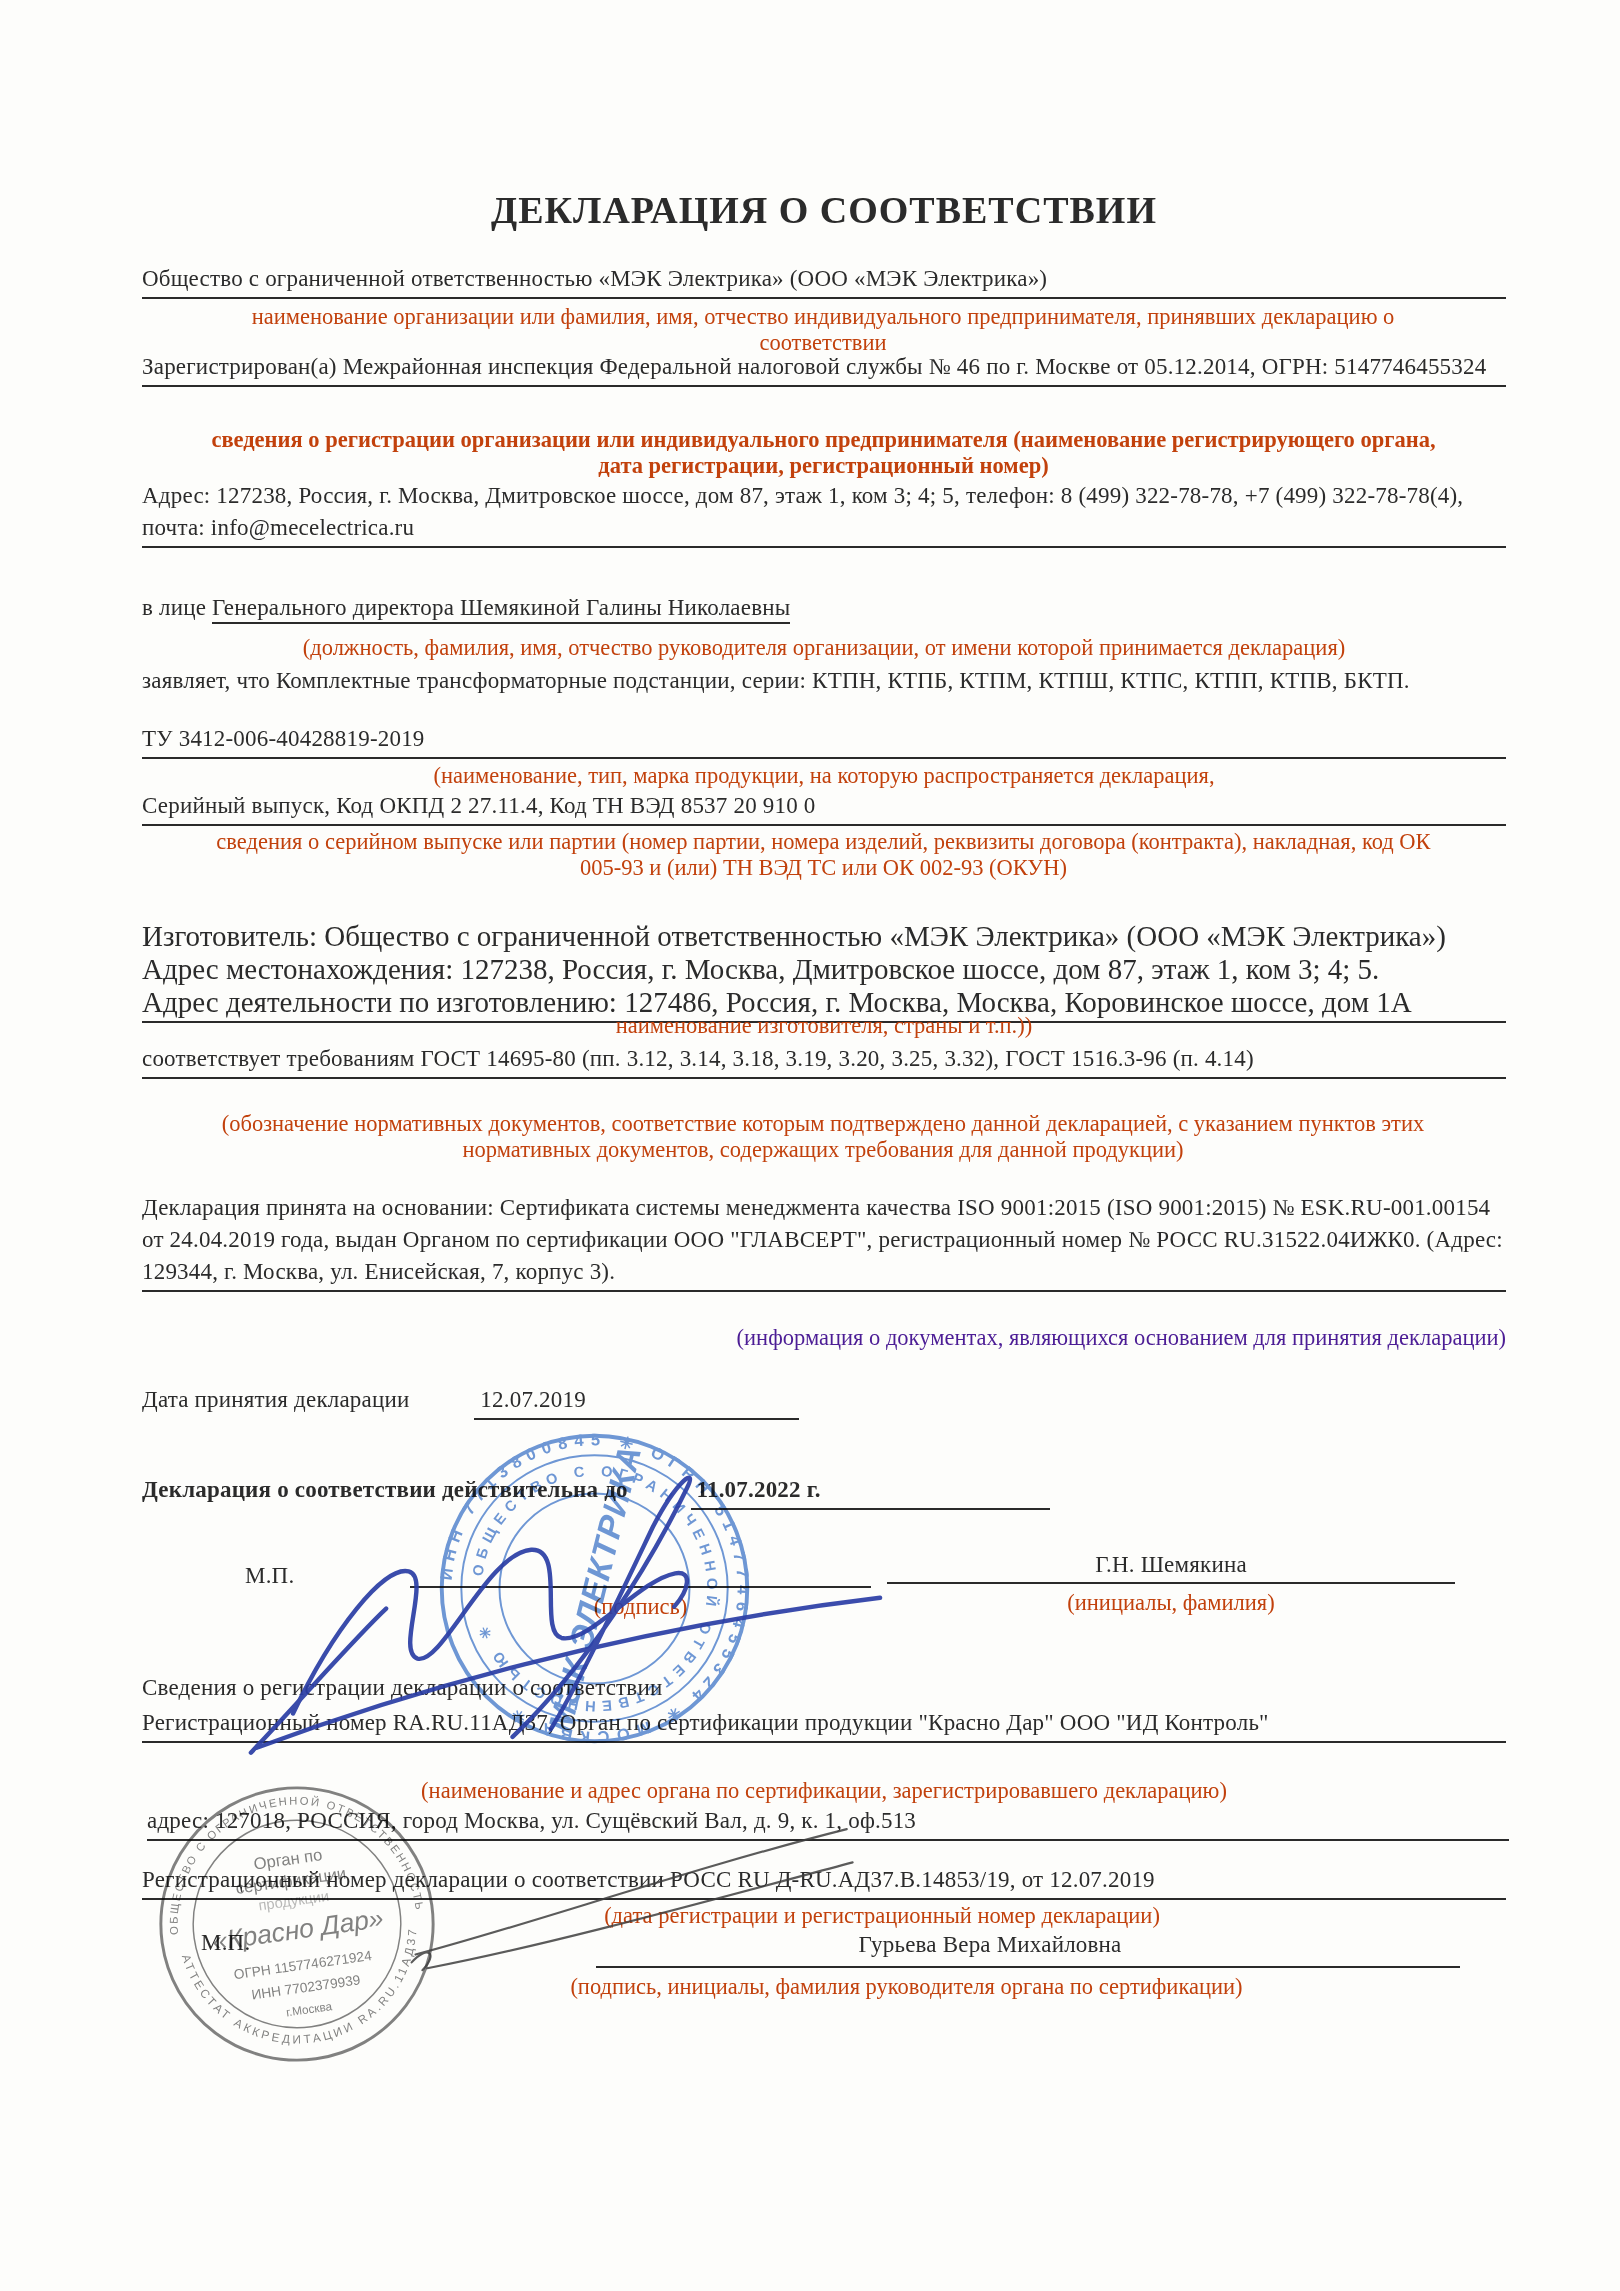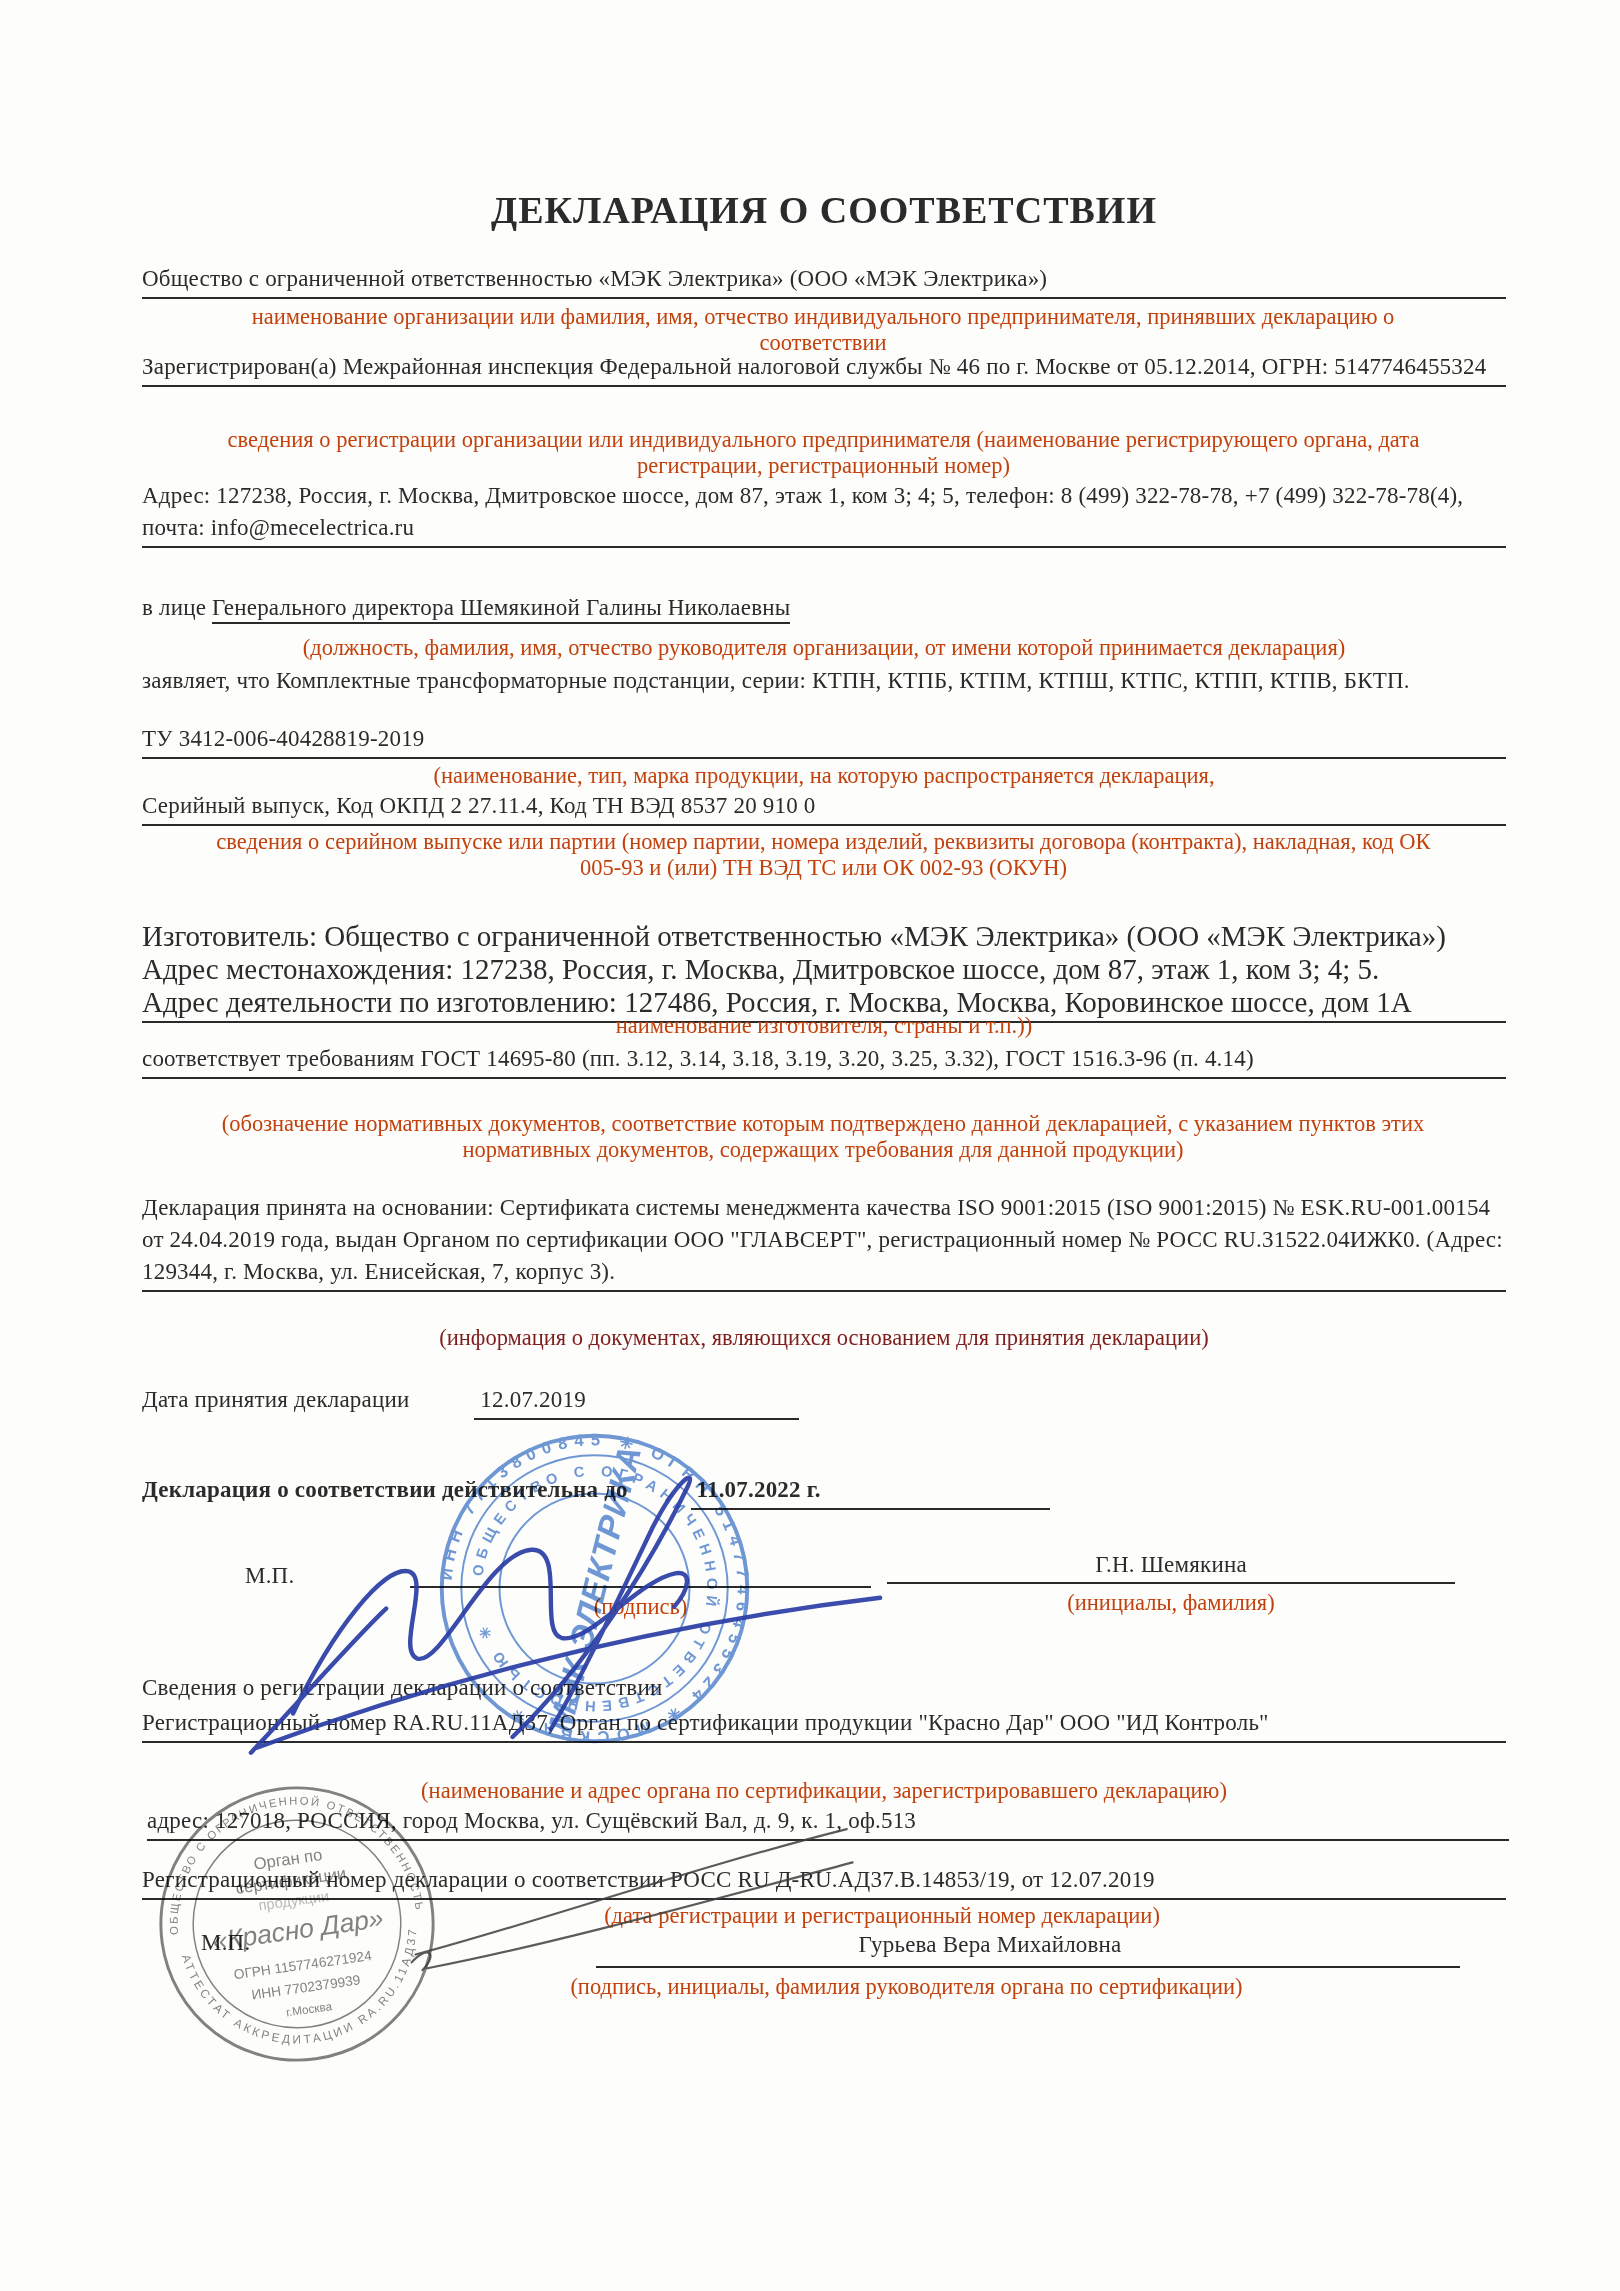--- a/index.html
+++ b/index.html
@@ -7,41 +7,41 @@
     position:relative; width:1620px; height:2292px;
     background:#fdfdfb;
     font-family:"Liberation Serif", serif;
     color:#2b2b2b; overflow:hidden;
     margin:0 auto;
   }
   .abs { position:absolute; }
   .t  { font-size:23px; line-height:32px; letter-spacing:0.2px; }
   .t3 { font-size:29px; line-height:33px; }
   .note { font-size:22.5px; line-height:25.5px; color:#c2410c; text-align:center; }
-  .noteL { font-size:22.5px; line-height:25.5px; color:#7f1d1d; text-align:center; }
+  .noteL { font-size:22.5px; line-height:25.5px; color:#4c1d95; text-align:right; }
   .title { font-size:38px; font-weight:bold; letter-spacing:1px; text-align:center; }
   .nowrap { white-space:nowrap; }
   .uline { border-bottom:2px solid #2a2a2a; padding-bottom:2px; }
   .sigline { border-top:2px solid #2a2a2a; }
   .center { text-align:center; }
   svg { display:block; }
   .stamp { mix-blend-mode:multiply; }
 </style>
 </head>
 <body>
 
 <div class="page">
 
   <div class="abs title" style="left:142px; top:188px; width:1364px;">ДЕКЛАРАЦИЯ О СООТВЕТСТВИИ</div>
 
   <div class="abs t uline" style="left:142px; top:263px; width:1364px;">Общество с ограниченной ответственностью «МЭК Электрика» (ООО «МЭК Электрика»)</div>
   <div class="abs note" style="left:225px; top:304px; width:1196px;">наименование организации или фамилия, имя, отчество индивидуального предпринимателя, принявших декларацию о соответствии</div>
 
   <div class="abs t uline" style="left:142px; top:351px; width:1364px;">Зарегистрирован(а) Межрайонная инспекция Федеральной налоговой службы № 46 по г. Москве от 05.12.2014, ОГРН: 5147746455324</div>
-  <div class="abs note" style="left:211px; top:427px; width:1225px;">сведения о регистрации организации или индивидуального предпринимателя (наименование регистрирующего органа, дата регистрации, регистрационный номер)</div>
+  <div class="abs note" style="left:211px; top:427px; width:1225px;font-weight:bold;">сведения о регистрации организации или индивидуального предпринимателя (наименование регистрирующего органа, дата регистрации, регистрационный номер)</div>
 
   <div class="abs t uline" style="left:142px; top:480px; width:1364px;">Адрес: 127238, Россия, г. Москва, Дмитровское шоссе, дом 87, этаж 1, ком 3; 4; 5, телефон: 8 (499) 322-78-78, +7 (499) 322-78-78(4), почта: info@mecelectrica.ru</div>
 
   <div class="abs t" style="left:142px; top:592px; width:1364px;">
     <span>в лице </span><span class="uline">Генерального директора Шемякиной Галины Николаевны</span>
   </div>
   <div class="abs note" style="left:142px; top:635px; width:1364px;">(должность, фамилия, имя, отчество руководителя организации, от имени которой принимается декларация)</div>
 
   <div class="abs t" style="left:142px; top:665px; width:1364px;">заявляет, что Комплектные трансформаторные подстанции, серии: КТПН, КТПБ, КТПМ, КТПШ, КТПС, КТПП, КТПВ, БКТП.</div>
   <div class="abs t uline" style="left:142px; top:723px; width:1364px;">ТУ 3412-006-40428819-2019</div>

